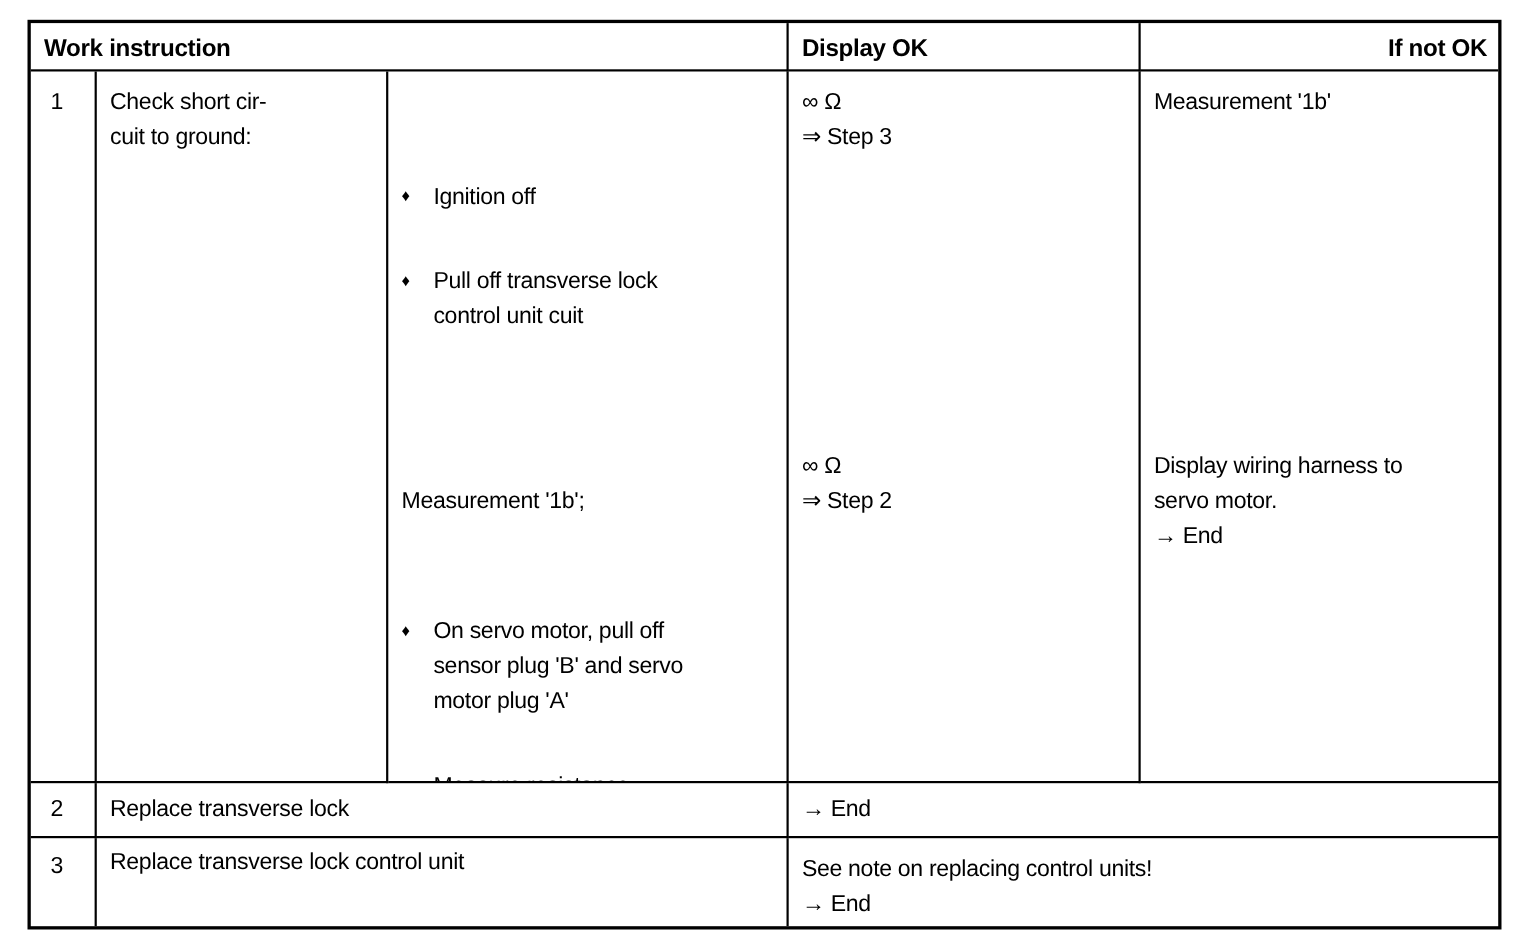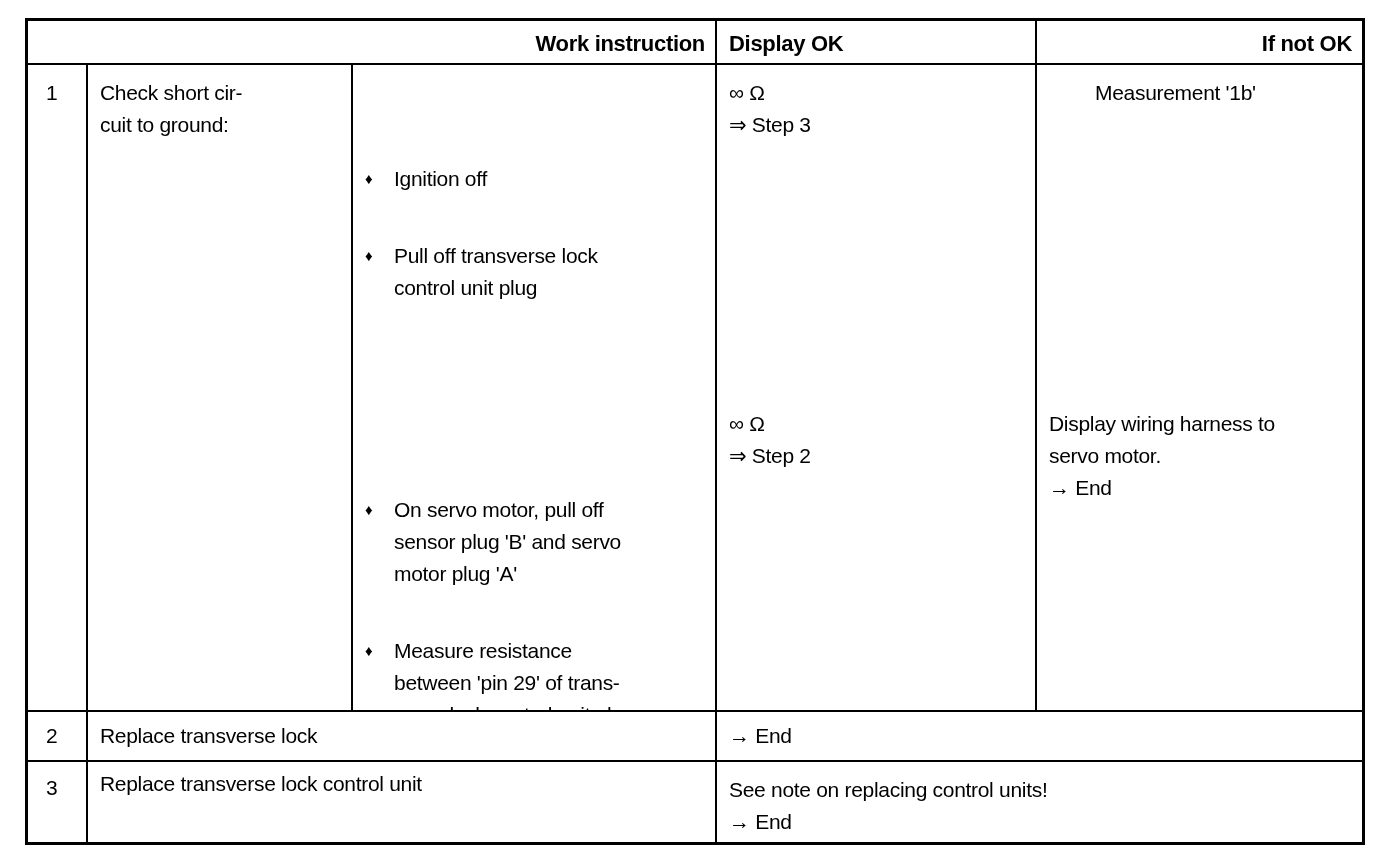--- a/index.html
+++ b/index.html
@@ -28,28 +28,28 @@
     letter-spacing: -0.3px;
     white-space: pre-line;
     overflow: hidden;
   }
   .hdr { font-weight: bold; font-size: 22px; padding-top: 7px; }
   .no-b { border-bottom: none; }
   .no-r { border-right: none; }
   .numcol { padding-left: 18px; }
 
   
-  .c-hwi   { grid-column: 1 / 4; grid-row: 1; text-align: right; }
+  .c-hwi   { grid-column: 1 / 4; grid-row: 1; }
   .c-hok   { grid-column: 4 / 5; grid-row: 1; }
   .c-hnok  { grid-column: 5 / 6; grid-row: 1; text-align: right; }
   .c-num1  { grid-column: 1; grid-row: 2 / 4; }
   .c-task1 { grid-column: 2; grid-row: 2 / 4; }
   .c-m1a   { grid-column: 3; grid-row: 2; }
   .c-ok1a  { grid-column: 4; grid-row: 2; }
-  .c-nok1a { grid-column: 5; grid-row: 2; margin-left: 46px; }
+  .c-nok1a { grid-column: 5; grid-row: 2; }
   .c-m1b   { grid-column: 3; grid-row: 3; padding-top: 8px; }
   .c-ok1b  { grid-column: 4; grid-row: 3; padding-top: 8px; }
   .c-nok1b { grid-column: 5; grid-row: 3; padding-top: 8px; }
   .c-num2  { grid-column: 1; grid-row: 4; padding-top: 8px; }
   .c-task2 { grid-column: 2 / 4; grid-row: 4; padding-top: 8px; }
   .c-res2  { grid-column: 4 / 6; grid-row: 4; padding-top: 8px; }
   .c-num3  { grid-column: 1; grid-row: 5; padding-top: 10px; }
   .c-task3 { grid-column: 2 / 4; grid-row: 5; padding-top: 6px; }
   .c-res3  { grid-column: 4 / 6; grid-row: 5; }
 
@@ -79,30 +79,31 @@
 
   <div class="cell c-m1a no-b">
     <div class="blist">
       <div class="bitem">
         <span class="bullet">♦</span>
         <span class="btext">Ignition off</span>
       </div>
       <div class="bitem">
         <span class="bullet">♦</span>
         <span class="btext">Pull off transverse lock
-control unit plug</span>
+control unit cuit</span>
       </div>
       
     </div>
   </div>
   <div class="cell c-ok1a no-b">∞ Ω
 ⇒ Step 3</div>
   <div class="cell c-nok1a no-b no-r">Measurement '1b'</div>
 
   <div class="cell c-m1b">
+    <div>Measurement '1b';</div>
     <div class="blist">
       <div class="bitem">
         <span class="bullet">♦</span>
         <span class="btext">On servo motor, pull off
 sensor plug 'B' and servo
 motor plug 'A'</span>
       </div>
       <div class="bitem">
         <span class="bullet">♦</span>
         <span class="btext">Measure resistance

